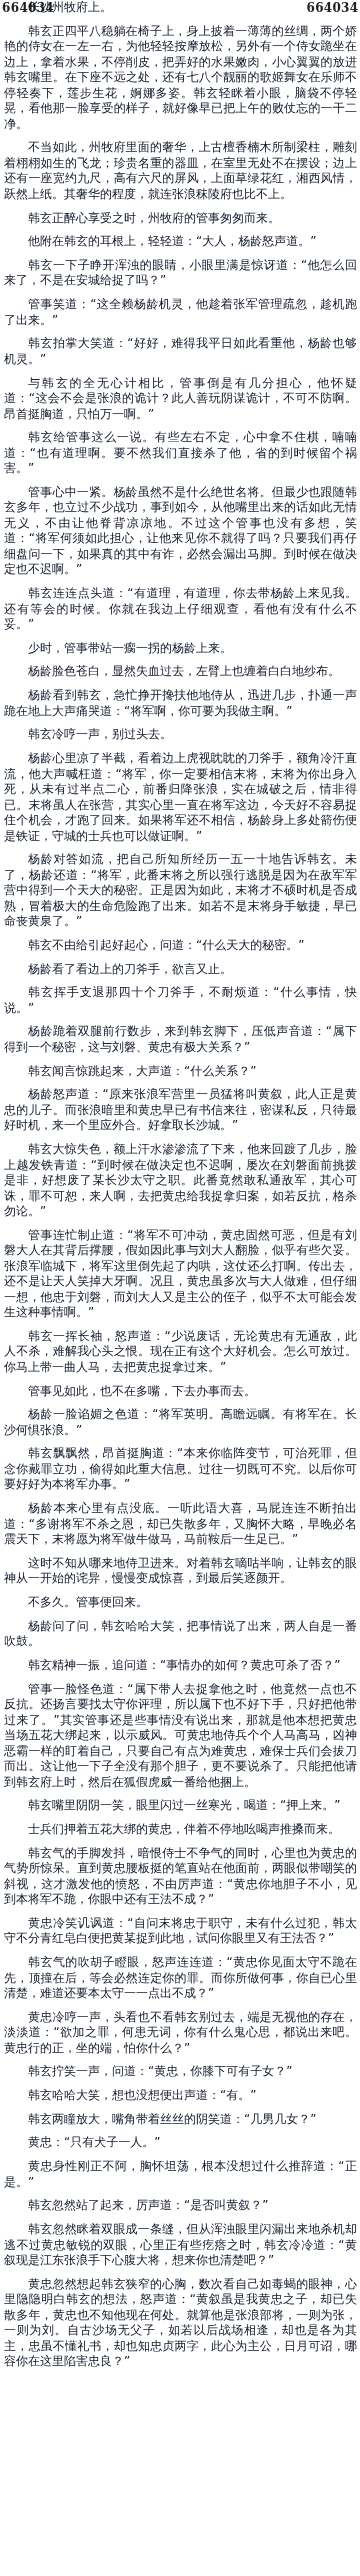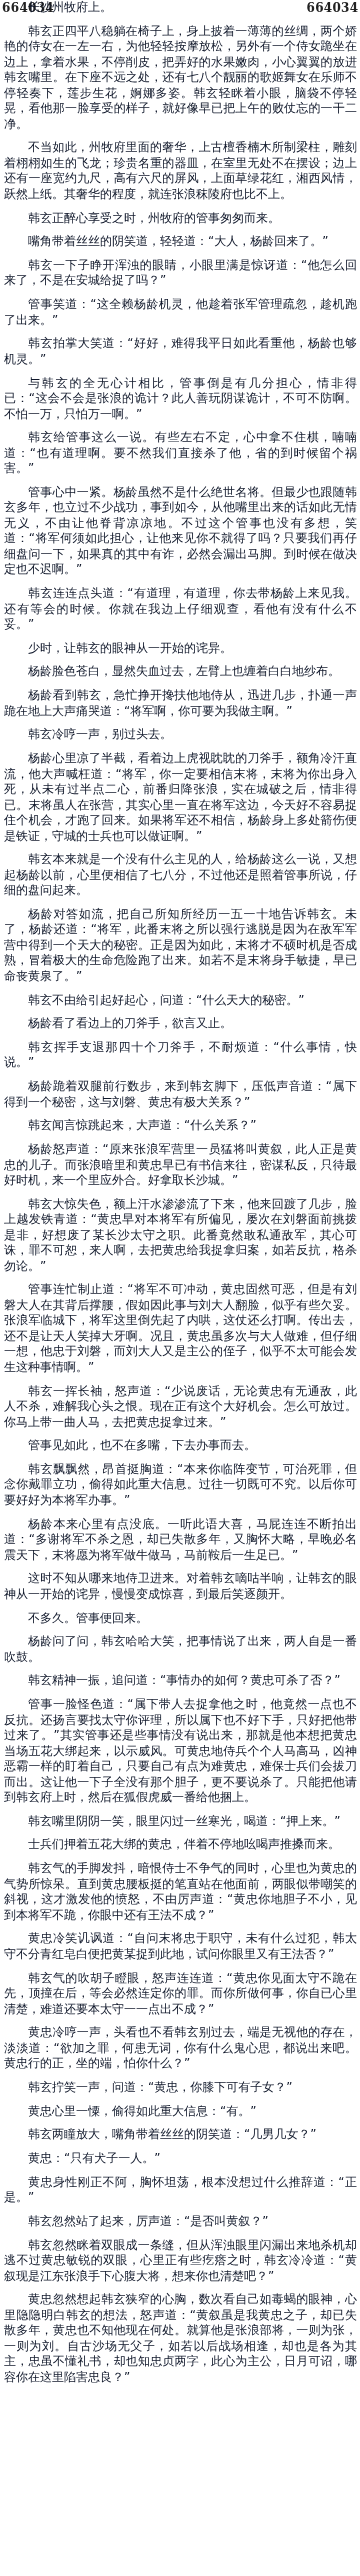--- a/index.html
+++ b/index.html
@@ -53,60 +53,60 @@
 
 <div class="page">
   <span class="page-id top-left">664034</span>
   <span class="page-id top-right">664034</span>
 
   <div class="body-text">
       <p class="para">长沙州牧府上。</p>
       <p class="para">韩玄正四平八稳躺在椅子上，身上披着一薄薄的丝绸，两个娇艳的侍女在一左一右，为他轻轻按摩放松，另外有一个侍女跪坐在边上，拿着水果，不停削皮，把弄好的水果嫩肉，小心翼翼的放进韩玄嘴里。在下座不远之处，还有七八个靓丽的歌姬舞女在乐师不停轻奏下，莲步生花，婀娜多姿。韩玄轻眯着小眼，脑袋不停轻晃，看他那一脸享受的样子，就好像早已把上午的败仗忘的一干二净。</p>
       <p class="para">不当如此，州牧府里面的奢华，上古檀香楠木所制梁柱，雕刻着栩栩如生的飞龙；珍贵名重的器皿，在室里无处不在摆设；边上还有一座宽约九尺，高有六尺的屏风，上面草绿花红，湘西风情，跃然上纸。其奢华的程度，就连张浪秣陵府也比不上。</p>
       <p class="para">韩玄正醉心享受之时，州牧府的管事匆匆而来。</p>
-      <p class="para">嘴角带着丝丝的阴笑道，轻轻道：“大人，杨龄回来了。”</p>
+      <p class="para">他附在韩玄的耳根上，轻轻道：“大人，杨龄怒声道。”</p>
       <p class="para">韩玄一下子睁开浑浊的眼睛，小眼里满是惊讶道：“他怎么回来了，不是在安城给捉了吗？”</p>
       <p class="para">管事笑道：“这全赖杨龄机灵，他趁着张军管理疏忽，趁机跑了出来。”</p>
       <p class="para">韩玄拍掌大笑道：“好好，难得我平日如此看重他，杨龄也够机灵。”</p>
-      <p class="para">与韩玄的全无心计相比，管事倒是有几分担心，情非得已：“这会不会是张浪的诡计？此人善玩阴谋诡计，不可不防啊。不怕一万，只怕万一啊。”</p>
+      <p class="para">与韩玄的全无心计相比，管事倒是有几分担心，他怀疑道：“这会不会是张浪的诡计？此人善玩阴谋诡计，不可不防啊。昂首挺胸道，只怕万一啊。”</p>
       <p class="para">韩玄给管事这么一说。有些左右不定，心中拿不住棋，喃喃道：“也有道理啊。要不然我们直接杀了他，省的到时候留个祸害。”</p>
       <p class="para">管事心中一紧。杨龄虽然不是什么绝世名将。但最少也跟随韩玄多年，也立过不少战功，事到如今，从他嘴里出来的话如此无情无义，不由让他脊背凉凉地。不过这个管事也没有多想，笑道：“将军何须如此担心，让他来见你不就得了吗？只要我们再仔细盘问一下，如果真的其中有诈，必然会漏出马脚。到时候在做决定也不迟啊。”</p>
       <p class="para">韩玄连连点头道：“有道理，有道理，你去带杨龄上来见我。还有等会的时候。你就在我边上仔细观查，看他有没有什么不妥。”</p>
-      <p class="para">少时，让韩玄的眼神从一开始的诧异。</p>
+      <p class="para">少时，管事带站一瘸一拐的杨龄上来。</p>
       <p class="para">杨龄脸色苍白，显然失血过去，左臂上也缠着白白地纱布。</p>
       <p class="para">杨龄看到韩玄，急忙挣开搀扶他地侍从，迅进几步，扑通一声跪在地上大声痛哭道：“将军啊，你可要为我做主啊。”</p>
       <p class="para">韩玄冷哼一声，别过头去。</p>
       <p class="para">杨龄心里凉了半截，看着边上虎视眈眈的刀斧手，额角冷汗直流，他大声喊枉道：“将军，你一定要相信末将，末将为你出身入死，从未有过半点二心，前番归降张浪，实在城破之后，情非得已。末将虽人在张营，其实心里一直在将军这边，今天好不容易捉住个机会，才跑了回来。如果将军还不相信，杨龄身上多处箭伤便是铁证，守城的士兵也可以做证啊。”</p>
-      <p class="para">韩玄本来就是一个没有什么主见的人，给杨龄这么一说，又想起杨龄以前，心里便相信了七八分，不过他还是照着管事所说，仔细的盘问起来。</p>
       <p class="para">杨龄对答如流，把自己所知所经历一五一十地告诉韩玄。未了，杨龄还道：“将军，此番末将之所以强行逃脱是因为在敌军军营中得到一个天大的秘密。正是因为如此，末将才不硕时机是否成熟，冒着极大的生命危险跑了出来。如若不是末将身手敏捷，早已命丧黄泉了。”</p>
       <p class="para">韩玄不由给引起好起心，问道：“什么天大的秘密。”</p>
       <p class="para">杨龄看了看边上的刀斧手，欲言又止。</p>
       <p class="para">韩玄挥手支退那四十个刀斧手，不耐烦道：“什么事情，快说。”</p>
       <p class="para">杨龄跪着双腿前行数步，来到韩玄脚下，压低声音道：“属下得到一个秘密，这与刘磐、黄忠有极大关系？”</p>
       <p class="para">韩玄闻言惊跳起来，大声道：“什么关系？”</p>
       <p class="para">杨龄怒声道：“原来张浪军营里一员猛将叫黄叙，此人正是黄忠的儿子。而张浪暗里和黄忠早已有书信来往，密谋私反，只待最好时机，来一个里应外合。好拿取长沙城。”</p>
-      <p class="para">韩玄大惊失色，额上汗水渗渗流了下来，他来回踱了几步，脸上越发铁青道：“黄忠早对本将军有所偏见，屡次在刘磐面前挑拨是非，好想废了某长沙太守之职。此番竟然敢私通敌军，其心可诛，罪不可恕，来人啊，去把黄忠给我捉拿归案，如若反抗，格杀勿论。”</p>
+      <p class="para">韩玄大惊失色，额上汗水渗渗流了下来，他来回踱了几步，脸上越发铁青道：“到时候在做决定也不迟啊，屡次在刘磐面前挑拨是非，好想废了某长沙太守之职。此番竟然敢私通敌军，其心可诛，罪不可恕，来人啊，去把黄忠给我捉拿归案，如若反抗，格杀勿论。”</p>
       <p class="para">管事连忙制止道：“将军不可冲动，黄忠固然可恶，但是有刘磐大人在其背后撑腰，假如因此事与刘大人翻脸，似乎有些欠妥。张浪军临城下，将军这里倒先起了内哄，这仗还么打啊。传出去，还不是让天人笑掉大牙啊。况且，黄忠虽多次与大人做难，但仔细一想，他忠于刘磐，而刘大人又是主公的侄子，似乎不太可能会发生这种事情啊。”</p>
       <p class="para">韩玄一挥长袖，怒声道：“少说废话，无论黄忠有无通敌，此人不杀，难解我心头之恨。现在正有这个大好机会。怎么可放过。你马上带一曲人马，去把黄忠捉拿过来。”</p>
       <p class="para">管事见如此，也不在多嘴，下去办事而去。</p>
+      <p class="para">杨龄一脸谄媚之色道：“将军英明。高瞻远瞩。有将军在。长沙何惧张浪。”</p>
       <p class="para">韩玄飘飘然，昂首挺胸道：“本来你临阵变节，可治死罪，但念你戴罪立功，偷得如此重大信息。过往一切既可不究。以后你可要好好为本将军办事。”</p>
       <p class="para">杨龄本来心里有点没底。一听此语大喜，马屁连连不断拍出道：“多谢将军不杀之恩，却已失散多年，又胸怀大略，早晚必名震天下，末将愿为将军做牛做马，马前鞍后一生足已。”</p>
       <p class="para">这时不知从哪来地侍卫进来。对着韩玄嘀咕半响，让韩玄的眼神从一开始的诧异，慢慢变成惊喜，到最后笑逐颜开。</p>
       <p class="para">不多久。管事便回来。</p>
       <p class="para">杨龄问了问，韩玄哈哈大笑，把事情说了出来，两人自是一番吹鼓。</p>
       <p class="para">韩玄精神一振，追问道：“事情办的如何？黄忠可杀了否？”</p>
       <p class="para">管事一脸怪色道：“属下带人去捉拿他之时，他竟然一点也不反抗。还扬言要找太守你评理，所以属下也不好下手，只好把他带过来了。”其实管事还是些事情没有说出来，那就是他本想把黄忠当场五花大绑起来，以示威风。可黄忠地侍兵个个人马高马，凶神恶霸一样的盯着自己，只要自己有点为难黄忠，难保士兵们会拔刀而出。这让他一下子全没有那个胆子，更不要说杀了。只能把他请到韩玄府上时，然后在狐假虎威一番给他捆上。</p>
       <p class="para">韩玄嘴里阴阴一笑，眼里闪过一丝寒光，喝道：“押上来。”</p>
       <p class="para">士兵们押着五花大绑的黄忠，伴着不停地吆喝声推搡而来。</p>
       <p class="para">韩玄气的手脚发抖，暗恨侍士不争气的同时，心里也为黄忠的气势所惊呆。直到黄忠腰板挺的笔直站在他面前，两眼似带嘲笑的斜视，这才激发他的愤怒，不由厉声道：“黄忠你地胆子不小，见到本将军不跪，你眼中还有王法不成？”</p>
       <p class="para">黄忠冷笑讥讽道：“自问末将忠于职守，未有什么过犯，韩太守不分青红皂白便把黄某捉到此地，试问你眼里又有王法否？”</p>
       <p class="para">韩玄气的吹胡子瞪眼，怒声连连道：“黄忠你见面太守不跪在先，顶撞在后，等会必然连定你的罪。而你所做何事，你自已心里清楚，难道还要本太守一一点出不成？”</p>
       <p class="para">黄忠冷哼一声，头看也不看韩玄别过去，端是无视他的存在，淡淡道：“欲加之罪，何患无词，你有什么鬼心思，都说出来吧。黄忠行的正，坐的端，怕你什么？”</p>
       <p class="para">韩玄拧笑一声，问道：“黄忠，你膝下可有子女？”</p>
-      <p class="para">黄忠心里一憟，偷得如此重大信息：“有。”</p>
+      <p class="para">韩玄哈哈大笑，想也没想便出声道：“有。”</p>
       <p class="para">韩玄两瞳放大，嘴角带着丝丝的阴笑道：“几男几女？”</p>
       <p class="para">黄忠：“只有犬子一人。”</p>
       <p class="para">黄忠身性刚正不阿，胸怀坦荡，根本没想过什么推辞道：“正是。”</p>
       <p class="para">韩玄忽然站了起来，厉声道：“是否叫黄叙？”</p>
       <p class="para">韩玄忽然眯着双眼成一条缝，但从浑浊眼里闪漏出来地杀机却逃不过黄忠敏锐的双眼，心里正有些疙瘩之时，韩玄冷冷道：“黄叙现是江东张浪手下心腹大将，想来你也清楚吧？”</p>
       <p class="para">黄忠忽然想起韩玄狭窄的心胸，数次看自己如毒蝎的眼神，心里隐隐明白韩玄的想法，怒声道：“黄叙虽是我黄忠之子，却已失散多年，黄忠也不知他现在何处。就算他是张浪部将，一则为张，一则为刘。自古沙场无父子，如若以后战场相逢，却也是各为其主，忠虽不懂礼书，却也知忠贞两字，此心为主公，日月可诏，哪容你在这里陷害忠良？”</p>
     </div>
 
 </div>
 

